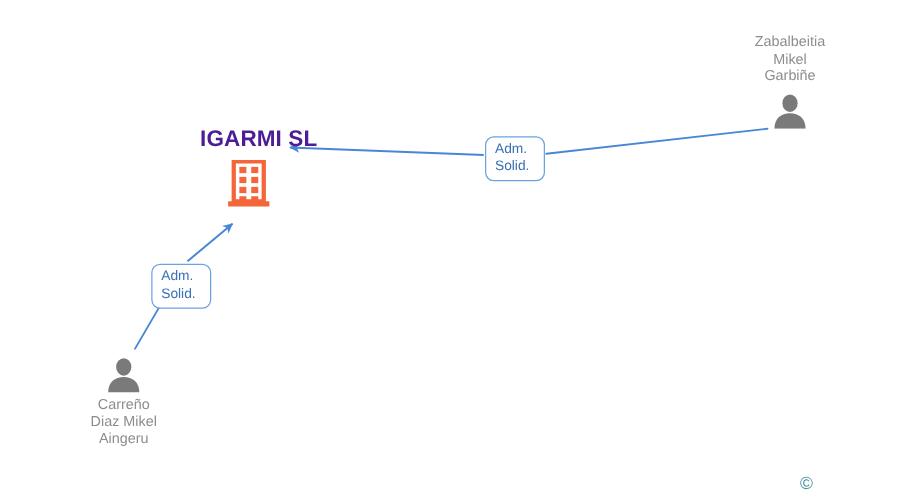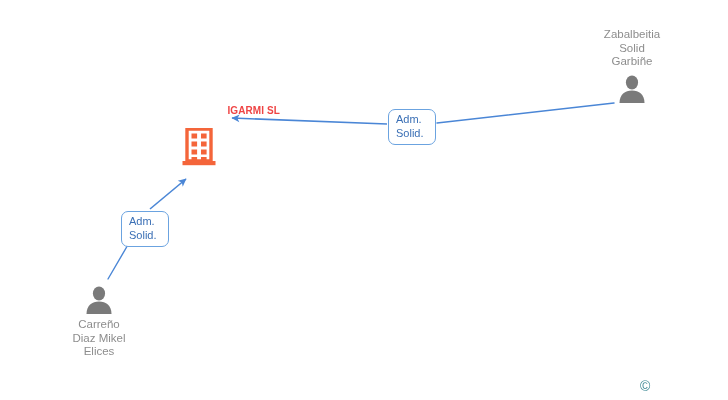--- a/index.html
+++ b/index.html
@@ -25,27 +25,26 @@
   }
 
   
   #company-node {
     left: 160px;
     top: 104px;
     width: 120px;
     text-align: left;
   }
   #company-label {
-    font-size: 10px;
+    font-size: 18px;
     font-weight: bold;
-    color: #ef4444;
+    color: #4c1d95;
     letter-spacing: 0.1px;
     white-space: nowrap;
     line-height: 14px;
-    text-align: right;
   }
   #building-icon-wrap {
     margin-left: 22px;
     margin-top: 10px;
     width: 34px;
     height: 38px;
   }
 
   
   .person-node { width: 140px; text-align: center; }
@@ -151,40 +150,40 @@
         <rect x="19" y="21.5" width="5.6" height="5" fill="#F4653A"></rect>
 
         <rect x="9.5" y="29" width="5.6" height="4" fill="#F4653A"></rect>
         <rect x="19" y="29" width="5.6" height="4" fill="#F4653A"></rect>
       </svg>
     </div>
   </div>
 
   <div class="abs person-node" id="person-top-right">
     <div class="person-name above">Zabalbeitia
-Solid
+Mikel
 Garbiñe</div>
     <div class="person-icon-wrap">
       <svg viewBox="0 0 30 28" width="30" height="28" xmlns="http://www.w3.org/2000/svg">
         <ellipse cx="15" cy="7.5" rx="6.1" ry="7" fill="#7a7a7a"></ellipse>
         <path d="M2.5 28 C2.5 19.5 8 15.5 15 15.5 C22 15.5 27.5 19.5 27.5 28 Z" fill="#7a7a7a"></path>
       </svg>
     </div>
   </div>
 
   <div class="abs person-node" id="person-bottom-left">
     <div class="person-icon-wrap">
       <svg viewBox="0 0 30 28" width="30" height="28" xmlns="http://www.w3.org/2000/svg">
         <ellipse cx="15" cy="7.5" rx="6.1" ry="7" fill="#7a7a7a"></ellipse>
         <path d="M2.5 28 C2.5 19.5 8 15.5 15 15.5 C22 15.5 27.5 19.5 27.5 28 Z" fill="#7a7a7a"></path>
       </svg>
     </div>
     <div class="person-name">Carreño
 Diaz Mikel
-Elices</div>
+Aingeru</div>
   </div>
 
   <div class="abs rel-box" id="rel-box-top">Adm.
 Solid.</div>
 
   <div class="abs rel-box" id="rel-box-bottom">Adm.
 Solid.</div>
 
   <div class="abs" id="watermark">
     <span id="watermark-copy">©</span>

